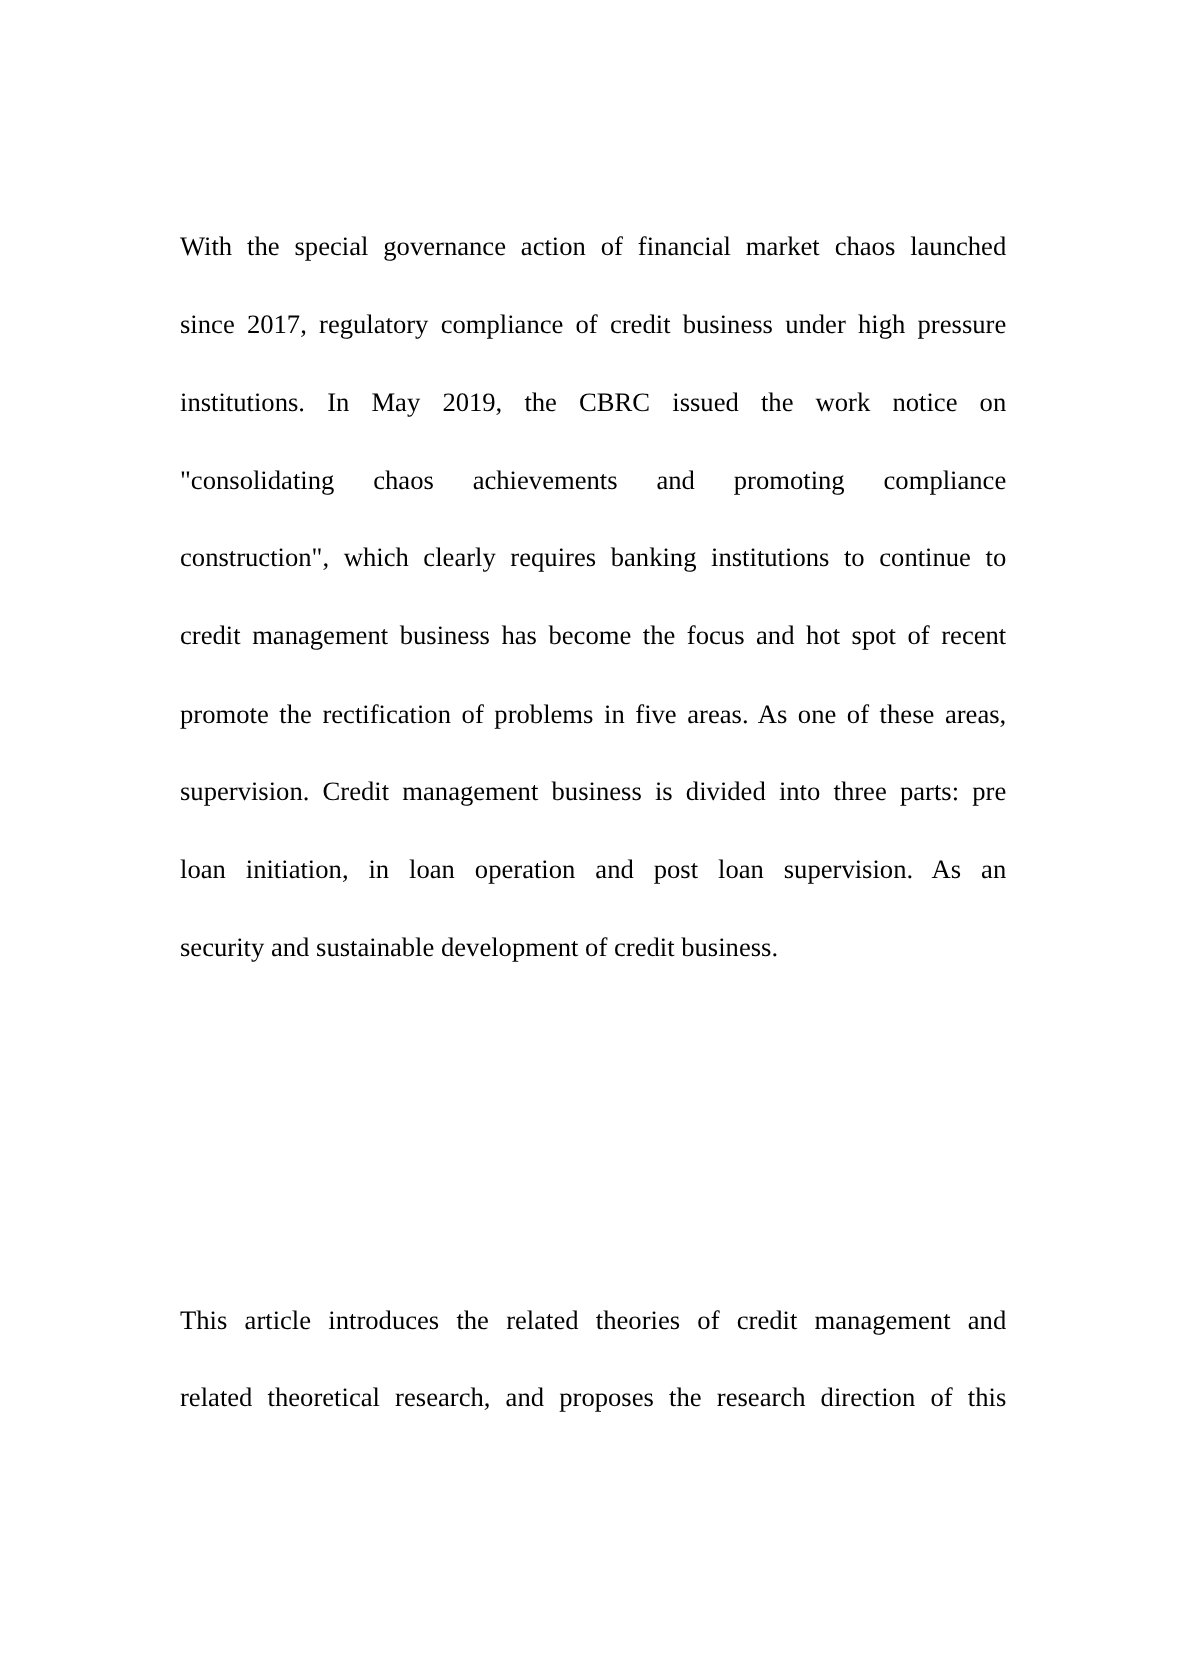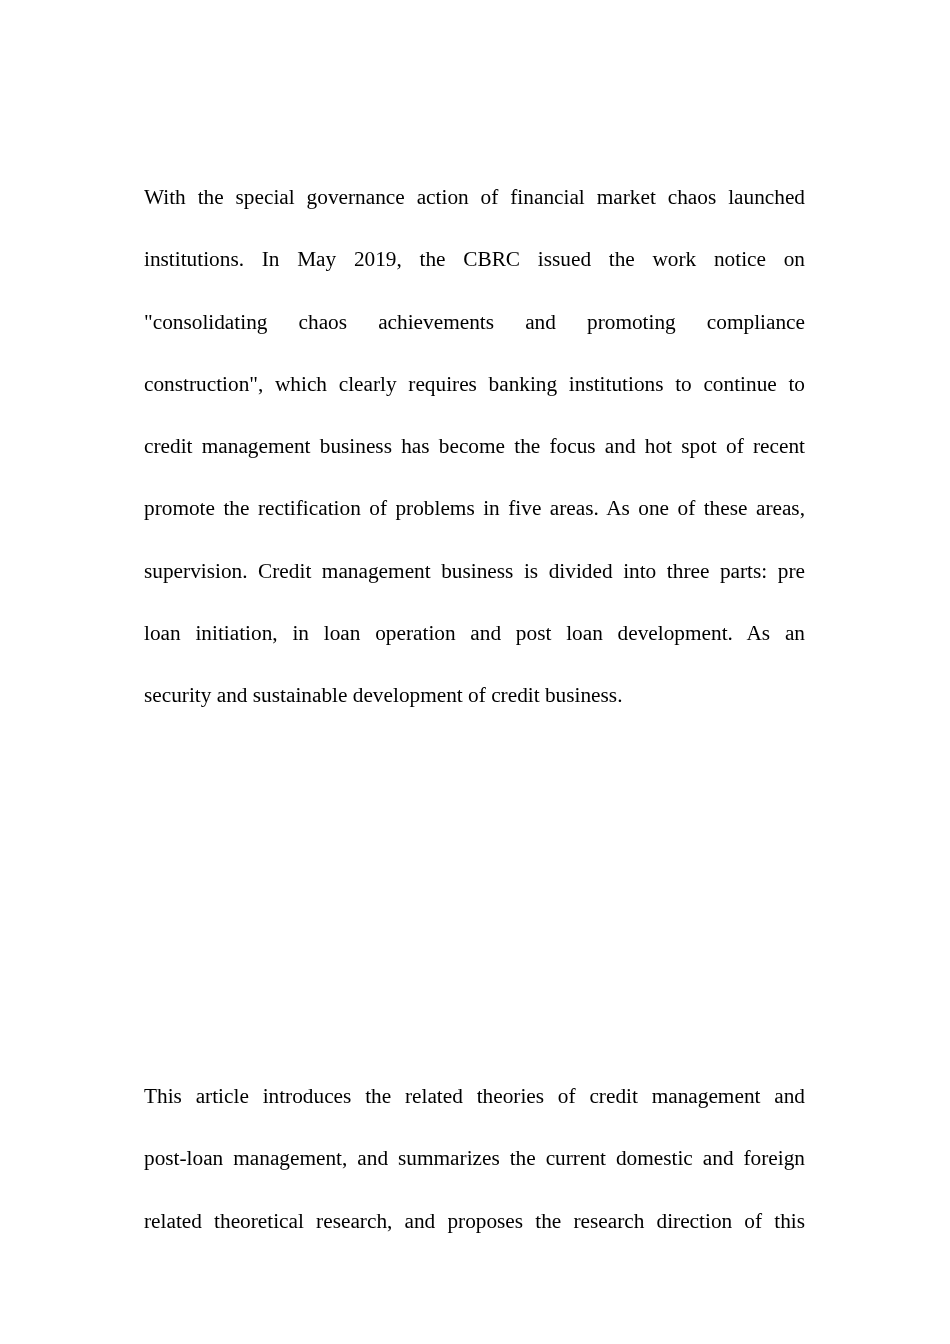--- a/index.html
+++ b/index.html
@@ -46,62 +46,62 @@
       display: block;
       width: 661px;
       white-space: normal;
       text-align: justify;
       text-align-last: justify;
     }
     .line.last .line-inner {
       text-align-last: left;
     }
     #para-1 { top: 184px; }
-    #para-2 { top: 1043px; margin-top: 40px; }
+    #para-2 { top: 1043px; }
   </style>
 </head>
 <body>
 
 <div class="page">
 
   <div class="paragraph" id="para-1">
     <div class="line">
         <span class="line-inner">With the special governance action of financial market chaos launched</span>
+      </div>
+    <div class="line">
+        <span class="line-inner">since 2017, regulatory compliance of credit business under high pressure</span>
       </div>
     <div class="line">
         <span class="line-inner">institutions. In May 2019, the CBRC issued the work notice on</span>
       </div>
     <div class="line">
         <span class="line-inner">"consolidating chaos achievements and promoting compliance</span>
       </div>
     <div class="line">
         <span class="line-inner">construction", which clearly requires banking institutions to continue to</span>
       </div>
     <div class="line">
         <span class="line-inner">credit management business has become the focus and hot spot of recent</span>
       </div>
     <div class="line">
         <span class="line-inner">promote the rectification of problems in five areas. As one of these areas,</span>
       </div>
     <div class="line">
         <span class="line-inner">supervision. Credit management business is divided into three parts: pre</span>
       </div>
     <div class="line">
-        <span class="line-inner">loan initiation, in loan operation and post loan development. As an</span>
+        <span class="line-inner">loan initiation, in loan operation and post loan supervision. As an</span>
       </div>
     <div class="line last">
         <span class="line-inner">security and sustainable development of credit business.</span>
       </div>
   </div>
 
   <div class="paragraph" id="para-2">
     <div class="line">
         <span class="line-inner">This article introduces the related theories of credit management and</span>
       </div>
     <div class="line">
-        <span class="line-inner">post-loan management, and summarizes the current domestic and foreign</span>
-      </div>
-    <div class="line">
         <span class="line-inner">related theoretical research, and proposes the research direction of this</span>
       </div>
   </div>
 
 </div>
 
 </body></html>

